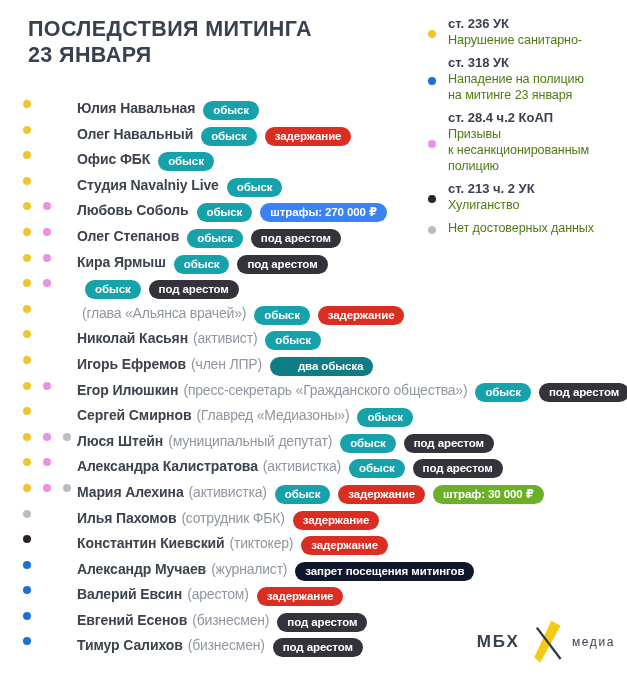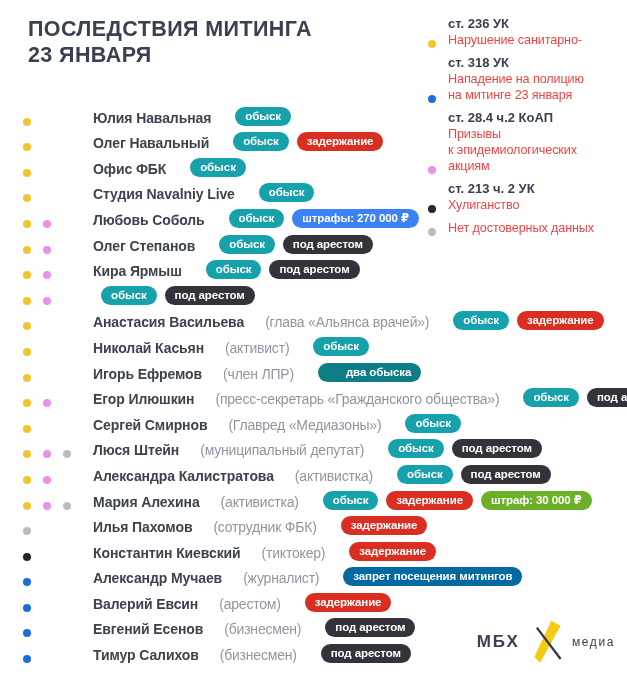--- a/index.html
+++ b/index.html
@@ -13,30 +13,30 @@
   .title{
     position:absolute;left:28px;top:16px;
     font-size:21.5px;line-height:26px;font-weight:800;letter-spacing:.4px;
     color:#394050;text-transform:uppercase;
   }
   
   .legend{
     position:absolute;left:428px;top:16px;width:192px;
     display:flex;flex-direction:column;gap:7px;
   }
-  .legend-item{display:flex;align-items:flex-end;}
+  .legend-item{display:flex;align-items:center;}
   .legend-dot{flex:0 0 8px;width:8px;height:8px;border-radius:50%;margin-top:4px;margin-right:12px;}
   .legend-code{font-size:13px;font-weight:700;color:#394050;line-height:16px;}
-  .legend-line{font-size:12.6px;font-weight:400;color:#ef4444;line-height:16px;letter-spacing:-.1px;}
+  .legend-line{font-size:12.6px;font-weight:400;color:#4d7c0f;line-height:16px;letter-spacing:-.1px;}
   
   .list{
     position:absolute;left:23px;top:100px;right:0;
     display:flex;flex-direction:column;
   }
-  .row{height:25.6px;display:flex;align-items:flex-end;white-space:nowrap;gap:16px;}
+  .row{height:25.6px;display:flex;align-items:flex-start;white-space:nowrap;}
   .row-dots{flex:0 0 54px;display:flex;align-items:center;gap:12px;}
   .dot{width:8px;height:8px;border-radius:50%;flex:0 0 8px;}
   .person-name{font-size:14px;font-weight:700;color:#3d434d;letter-spacing:-.1px;}
   .person-role{font-size:14px;font-weight:400;color:#8f96a0;margin-left:5px;letter-spacing:-.2px;}
   .badge{
     display:inline-block;margin-left:8px;padding:3px 10px 4px;border-radius:12px;
     font-size:11.5px;font-weight:700;color:#ffffff;line-height:12px;letter-spacing:-.1px;
   }
   
   .footer{
@@ -73,21 +73,21 @@
     <div class="legend-line">Нападение на полицию</div>
           <div class="legend-line">на митинге 23 января</div>
         </div>
   </div>
 
   <div class="legend-item">
     <span class="legend-dot" style="background: rgb(238, 143, 231);"></span>
     <div class="legend-text">
       <div class="legend-code">ст. 28.4 ч.2 КоАП</div>
     <div class="legend-line">Призывы</div>
-          <div class="legend-line">к эпидемиологических акциям</div>
+          <div class="legend-line">к несанкционированным полицию</div>
         </div>
   </div>
 
   <div class="legend-item">
     <span class="legend-dot" style="background: rgb(45, 35, 41);"></span>
     <div class="legend-text">
       <div class="legend-code">ст. 213 ч. 2 УК</div>
     <div class="legend-line">Хулиганство</div>
         </div>
   </div>
@@ -174,21 +174,20 @@
           <span class="dot" style="background: rgb(238, 143, 231);"></span>
         </span>
 
     <span class="row-badges"><span class="badge" style="background: rgb(22, 161, 171);">обыск</span><span class="badge" style="background: rgb(53, 50, 59);">под арестом</span></span>
   </div>
 
   <div class="row">
     <span class="row-dots">
           <span class="dot" style="background: rgb(240, 198, 46);"></span>
         </span>
-    <span class="person-name">Анастасия Васильева</span>
     <span class="person-role">(глава «Альянса врачей»)</span>
     <span class="row-badges"><span class="badge" style="background: rgb(22, 161, 171);">обыск</span><span class="badge" style="background: rgb(218, 46, 34);">задержание</span></span>
   </div>
 
   <div class="row">
     <span class="row-dots">
           <span class="dot" style="background: rgb(240, 198, 46);"></span>
         </span>
     <span class="person-name">Николай Касьян</span>
     <span class="person-role">(активист)</span>
@@ -272,21 +271,21 @@
     <span class="person-role">(тиктокер)</span>
     <span class="row-badges"><span class="badge" style="background: rgb(218, 46, 34);">задержание</span></span>
   </div>
 
   <div class="row">
     <span class="row-dots">
           <span class="dot" style="background: rgb(26, 111, 216);"></span>
         </span>
     <span class="person-name">Александр Мучаев</span>
     <span class="person-role">(журналист)</span>
-    <span class="row-badges"><span class="badge" style="background: #0369a1;">запрет посещения митингов</span></span>
+    <span class="row-badges"><span class="badge" style="background: #0f172a;">запрет посещения митингов</span></span>
   </div>
 
   <div class="row">
     <span class="row-dots">
           <span class="dot" style="background: rgb(26, 111, 216);"></span>
         </span>
     <span class="person-name">Валерий Евсин</span>
     <span class="person-role">(арестом)</span>
     <span class="row-badges"><span class="badge" style="background: rgb(218, 46, 34);">задержание</span></span>
   </div>

